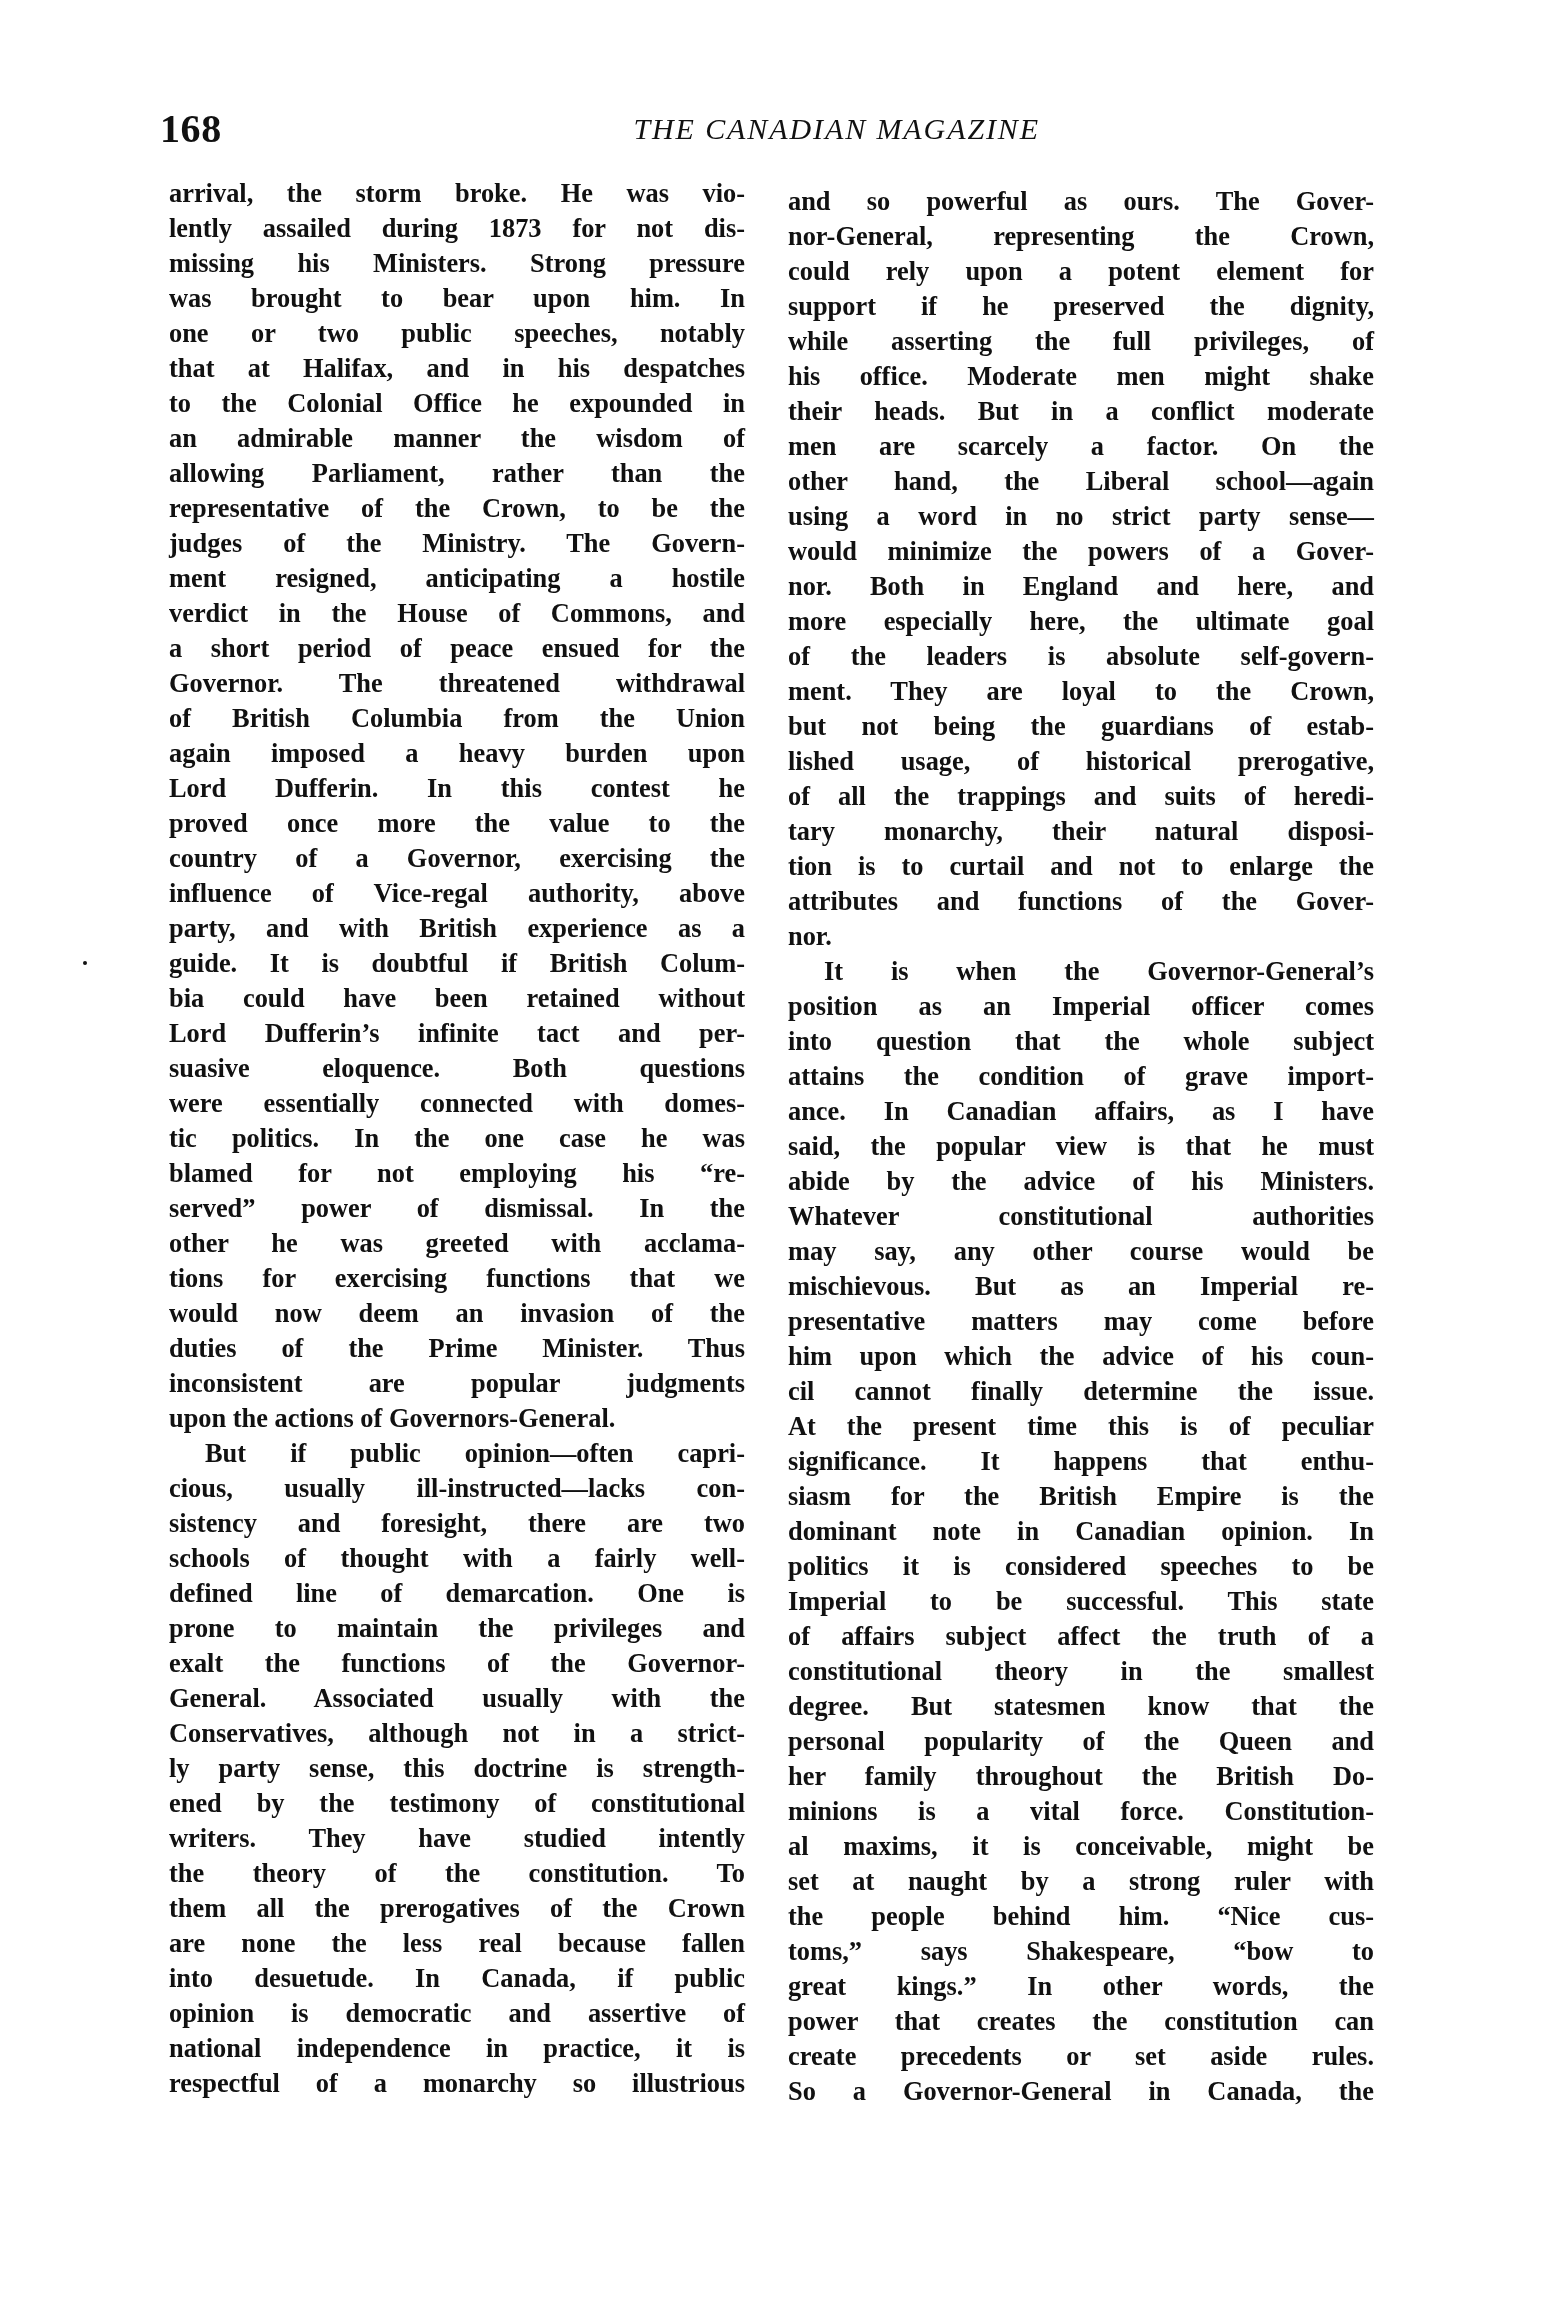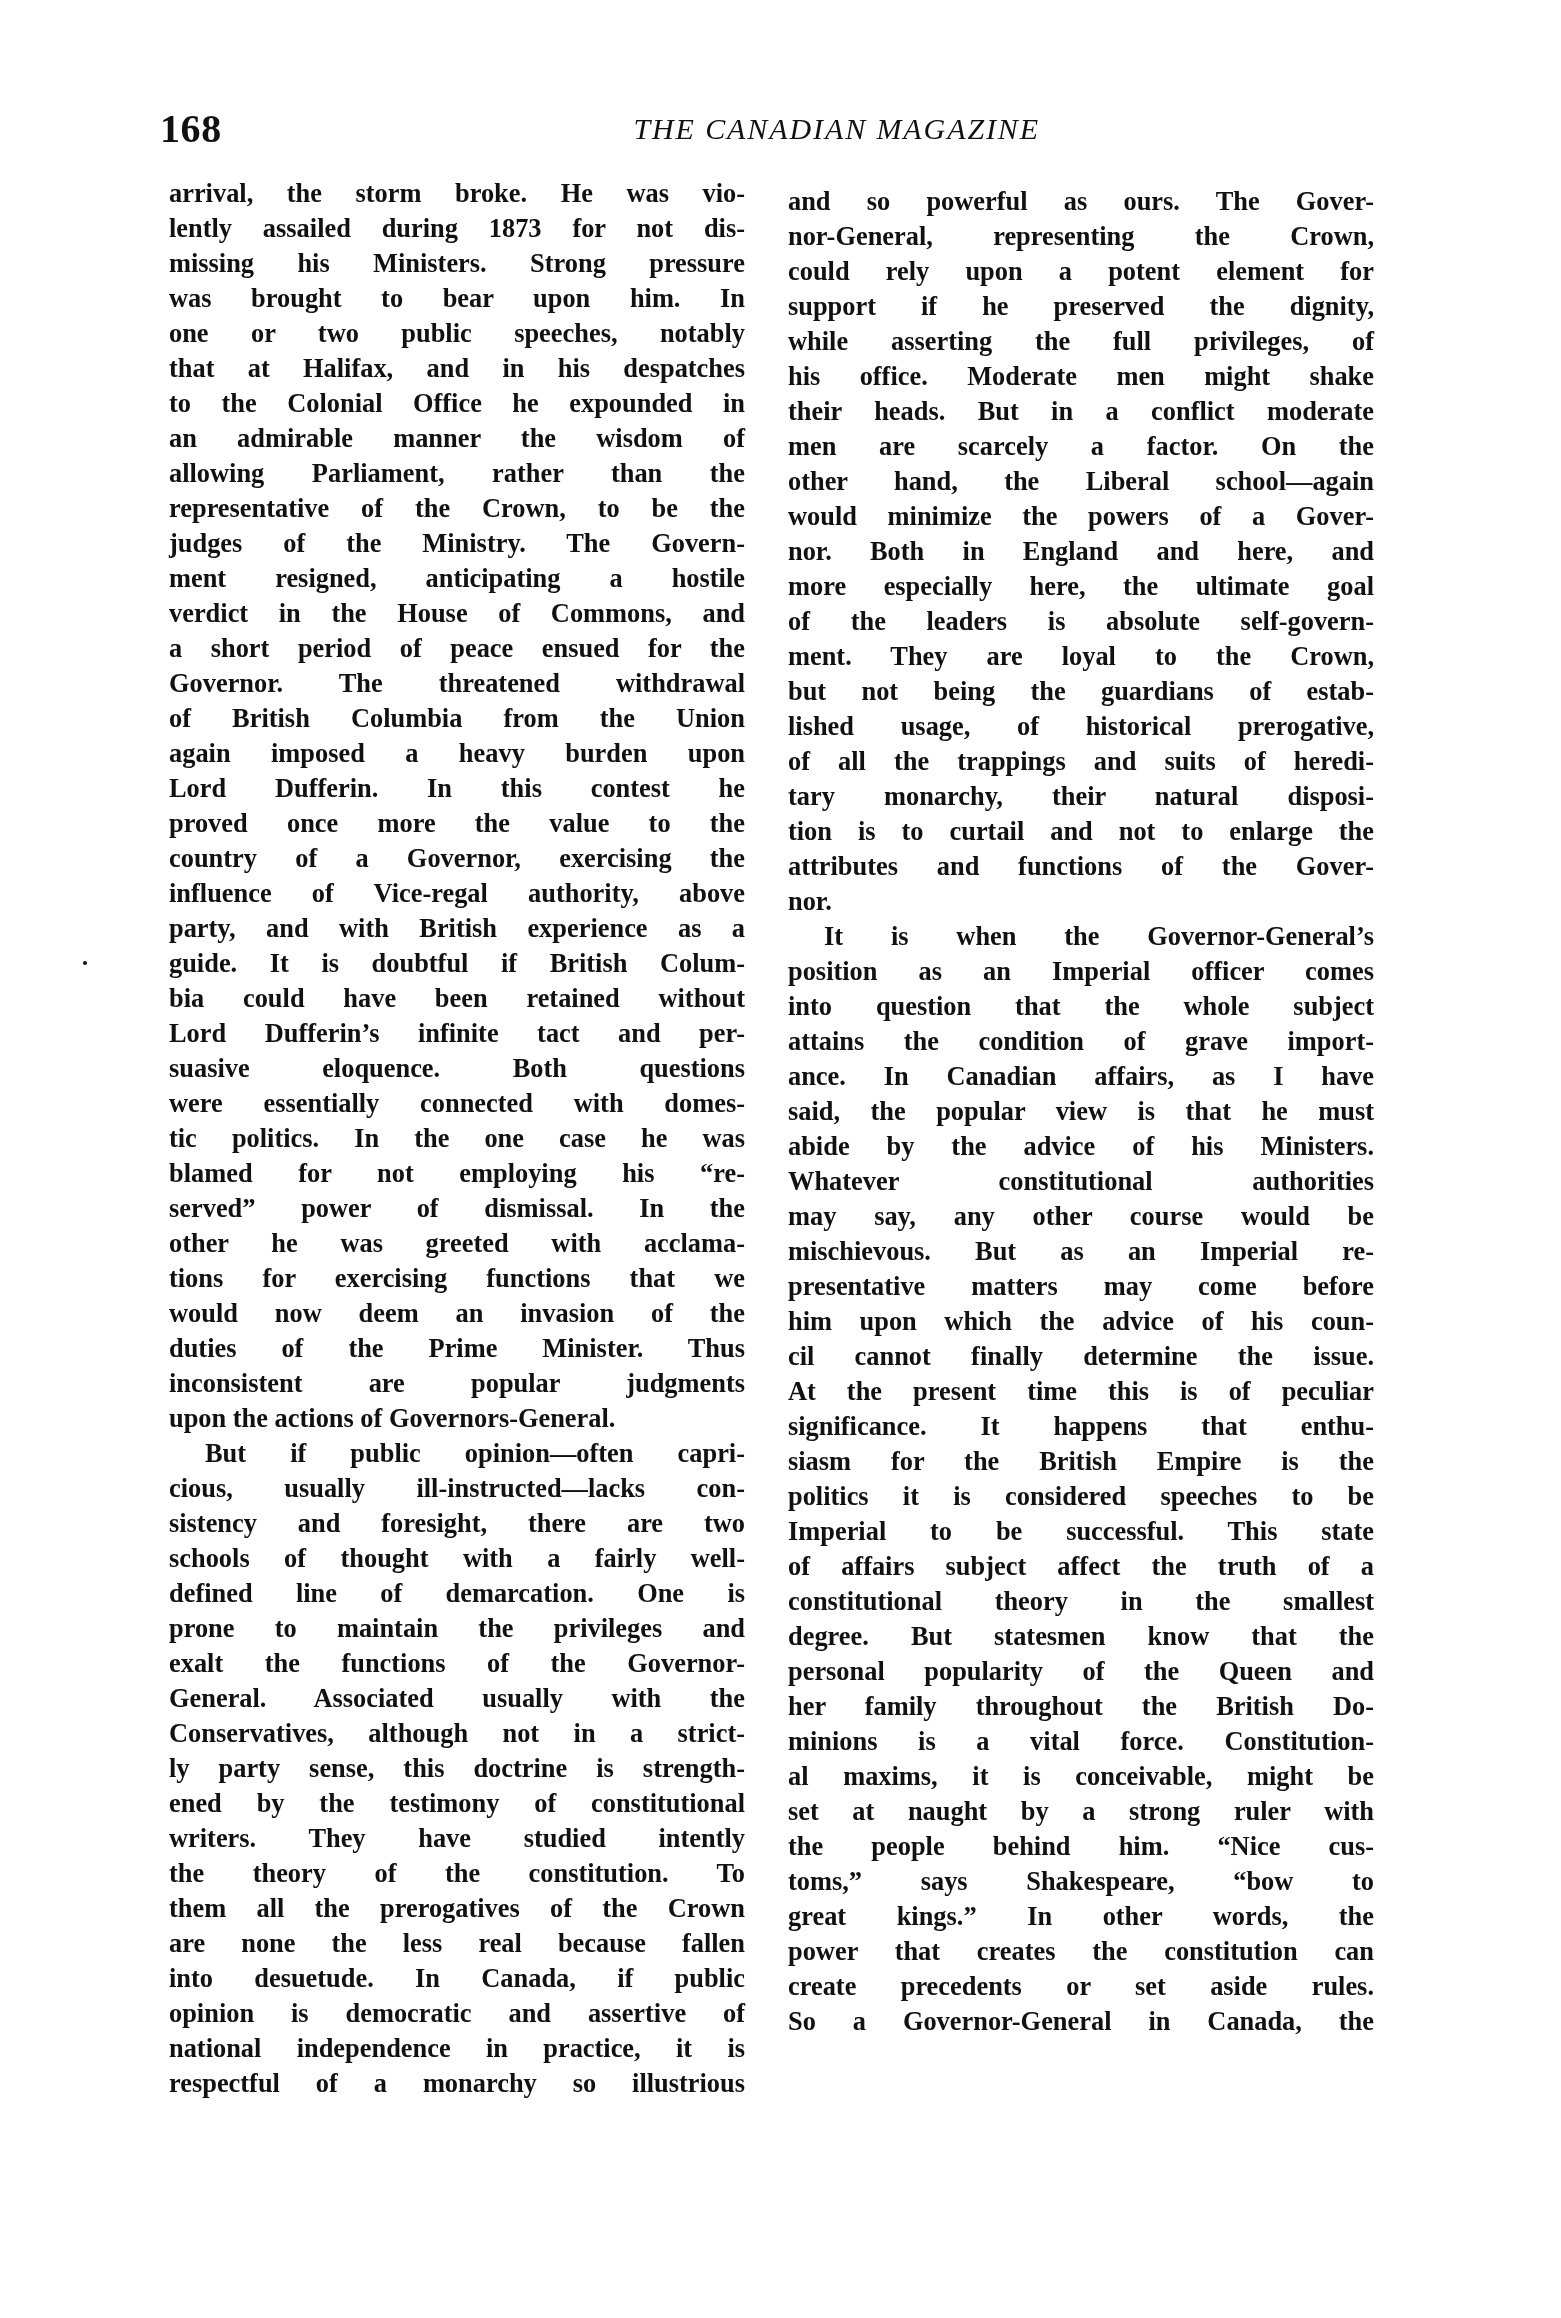--- a/index.html
+++ b/index.html
@@ -144,20 +144,21 @@
       <div class="paragraph">
         <span class="line">and so powerful as ours.  The Gover-</span>
         <span class="line">nor-General, representing the Crown,</span>
         <span class="line">could rely upon a potent element for</span>
         <span class="line">support if he preserved the dignity,</span>
         <span class="line">while asserting the full privileges, of</span>
         <span class="line">his office.  Moderate men might shake</span>
         <span class="line">their heads.  But in a conflict moderate</span>
         <span class="line">men are scarcely a factor.  On the</span>
         <span class="line">other hand, the Liberal school—again</span>
+        <span class="line">using a word in no strict party sense—</span>
         <span class="line">would minimize the powers of a Gover-</span>
         <span class="line">nor.  Both in England and here, and</span>
         <span class="line">more especially here, the ultimate goal</span>
         <span class="line">of the leaders is absolute self-govern-</span>
         <span class="line">ment.  They are loyal to the Crown,</span>
         <span class="line">but not being the guardians of estab-</span>
         <span class="line">lished usage, of historical prerogative,</span>
         <span class="line">of all the trappings and suits of heredi-</span>
         <span class="line">tary monarchy, their natural disposi-</span>
         <span class="line">tion is to curtail and not to enlarge the</span>
@@ -174,20 +175,21 @@
         <span class="line">abide by the advice of his Ministers.</span>
         <span class="line">Whatever constitutional authorities</span>
         <span class="line">may say, any other course would be</span>
         <span class="line">mischievous.  But as an Imperial re-</span>
         <span class="line">presentative matters may come before</span>
         <span class="line">him upon which the advice of his coun-</span>
         <span class="line">cil cannot finally determine the issue.</span>
         <span class="line">At the present time this is of peculiar</span>
         <span class="line">significance.  It happens that enthu-</span>
         <span class="line">siasm for the British Empire is the</span>
+        <span class="line">dominant note in Canadian opinion.  In</span>
         <span class="line">politics it is considered speeches to be</span>
         <span class="line">Imperial to be successful.  This state</span>
         <span class="line">of affairs subject affect the truth of a</span>
         <span class="line">constitutional theory in the smallest</span>
         <span class="line">degree.  But statesmen know that the</span>
         <span class="line">personal popularity of the Queen and</span>
         <span class="line">her family throughout the British Do-</span>
         <span class="line">minions is a vital force.  Constitution-</span>
         <span class="line">al maxims, it is conceivable, might be</span>
         <span class="line">set at naught by a strong ruler with</span>

